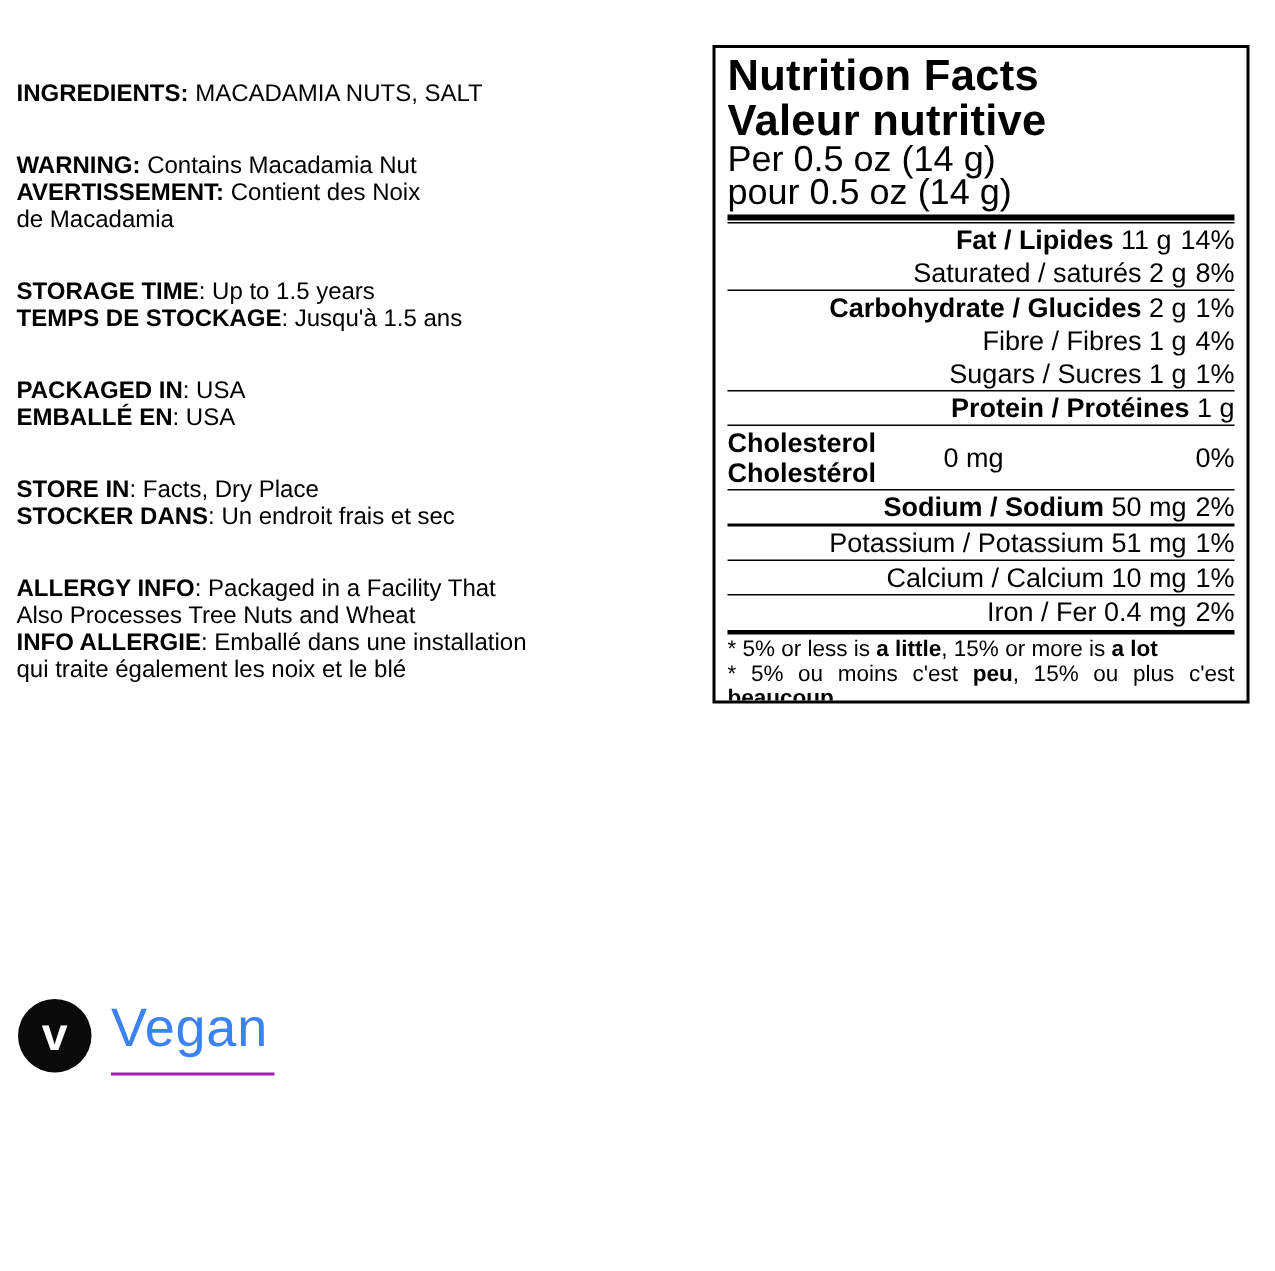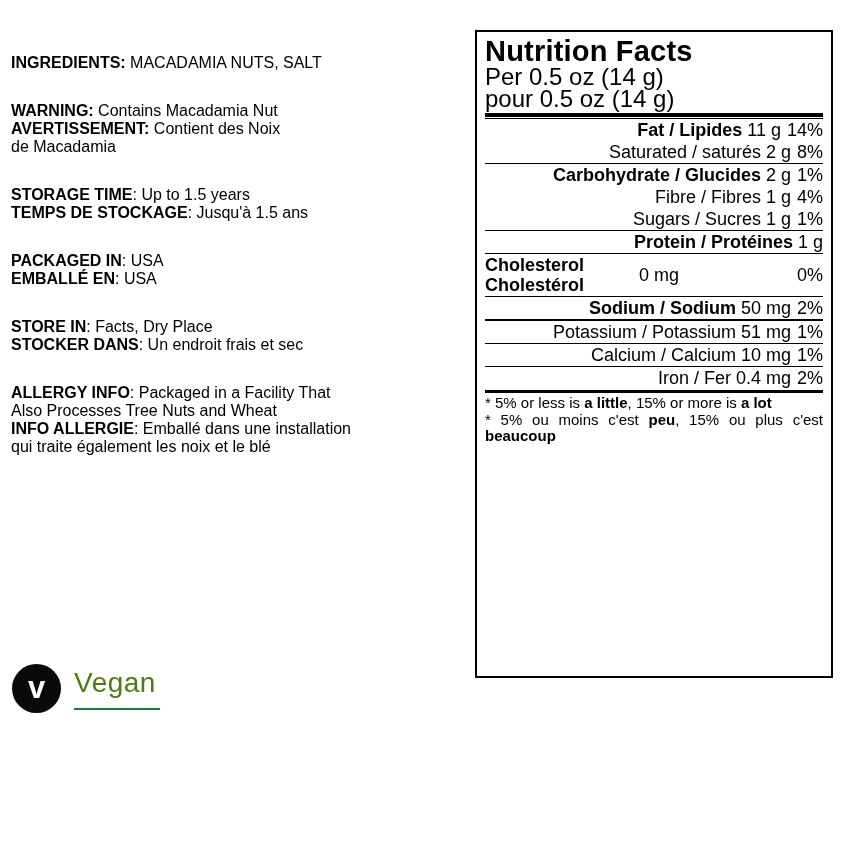--- a/index.html
+++ b/index.html
@@ -11,47 +11,47 @@
   .left-col{position:absolute;left:11px;top:24px;width:462px;}
   .sec{margin:0 0 30px 0;font-size:19px;line-height:30px;}
   
   .vegan{position:absolute;left:12px;top:664px;display:flex;align-items:center;gap:13px;}
   .vegan-circle{
     width:49px;height:49px;border-radius:50%;background:#0a0a0a;color:#fff;
     display:flex;align-items:center;justify-content:center;
     font-size:31px;font-weight:700;line-height:1;padding-bottom:3px;box-sizing:border-box;
   }
   .vegan-word{
-    font-size:28px;color:#4d7c0f;letter-spacing:0.5px;
-    padding:0 4px 9px 0;border-bottom:2px solid #15803d;
+    font-size:36px;color:#3b82f6;letter-spacing:0.5px;
+    padding:0 4px 9px 0;border-bottom:2px solid #a21caf;
   }
   
   .nft{
-    position:absolute;left:475px;top:30px;width:358px;height:648px;
+    position:absolute;left:475px;top:30px;width:358px;height:439px;
     border:2px solid #000;box-sizing:border-box;padding:4px 8px 0 8px;overflow:hidden;
   }
   .nft-title{font-size:29px;font-weight:700;line-height:30px;letter-spacing:0.2px;}
   .nft-serving{font-size:24px;line-height:21.5px;}
   .rule{border:none;border-top:1px solid #000;margin:0;}
   .rule-2{border:none;border-top:2px solid #000;margin:0;}
   .rule-3{border:none;border-top:3px solid #000;margin:1px 0 0 0;}
   .rule-4{border:none;border-top:4px solid #000;margin:4px 0 1px 0;}
   .cal-flex{display:flex;justify-content:space-between;margin:1px 0 2px 0;}
   .cal-left{
     font-size:25px;font-weight:700;line-height:27px;
     border-bottom:3px solid #000;align-self:flex-start;padding:0 12px 2px 1px;
   }
   .cal-right{text-align:right;font-size:16px;font-weight:700;line-height:18.5px;padding-top:2px;}
   .row{display:flex;justify-content:flex-end;font-size:18px;line-height:20px;padding:1px 0;}
   .row .ind{padding-left:26px;}
   .row b{font-weight:700;}
   .pct{white-space:nowrap;padding-left:6px;}
   .chol{display:flex;font-size:18px;line-height:20px;padding:1px 0;gap:45px;}
   .chol-names{font-weight:700;}
-  .chol-amt{margin-left:10px;align-self:center;}
+  .chol-amt{align-self:center;}
   .chol-pct{margin-left:auto;align-self:center;}
   .footnote{font-size:15px;line-height:16.5px;margin-top:2px;}
   .footnote p{margin:0;}
   .footnote .fr{text-align:justify;}
   .footnote b{font-weight:700;}
 </style>
 </head>
 <body>
 
 <div class="left-col">
@@ -99,20 +99,21 @@
 <div class="vegan">
   <div class="vegan-circle">
     <span>v</span>
   </div>
   <span class="vegan-word">Vegan</span>
 </div>
 
 <div class="nft">
 
   <div class="nft-title">Nutrition Facts</div>
+  <div class="nft-title">Valeur nutritive</div>
   <div class="nft-serving">Per 0.5 oz (14 g)</div>
   <div class="nft-serving">pour 0.5 oz (14 g)</div>
 
   <hr class="rule-4">
 
 
   <hr class="rule">
 
   <div class="row">
     <span><b>Fat / Lipides</b><span> 11 g</span></span>

